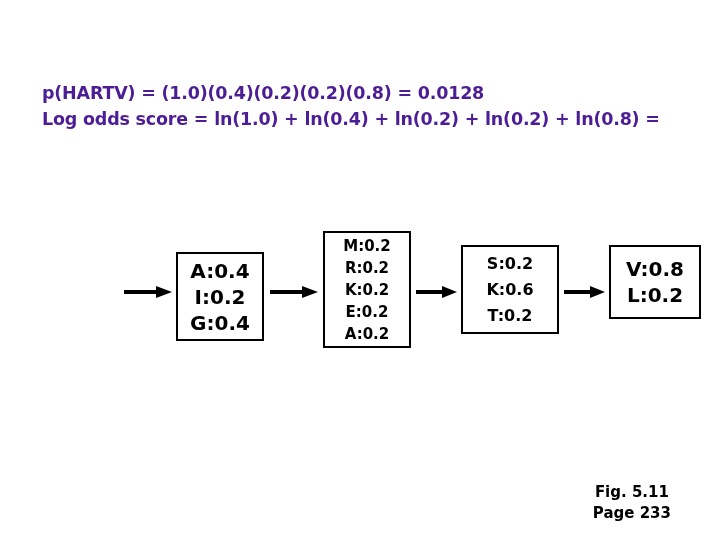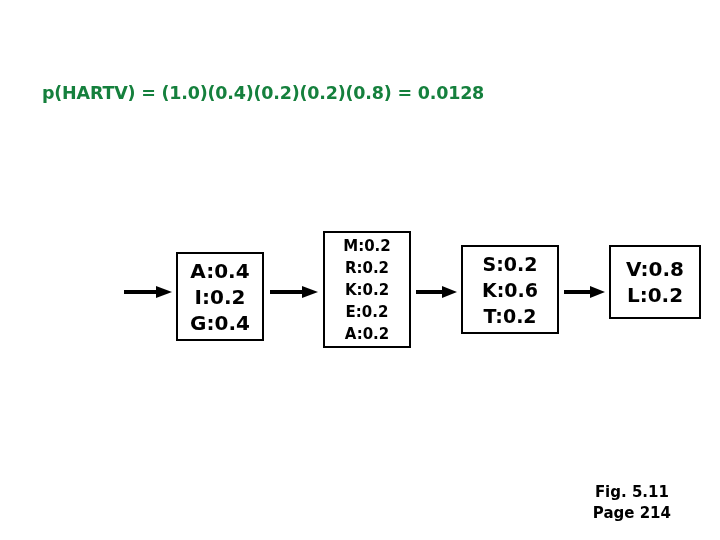--- a/index.html
+++ b/index.html
@@ -27,21 +27,21 @@
   .equations {
     position: absolute;
     left: 42px;
     top: 80px;
     width: 600px;
   }
   .eq-line {
     font-family: "DejaVu Sans", sans-serif;
     font-size: 17.5px;
     font-weight: bold;
-    color: #15803d;
+    color: #4c1d95;
     line-height: 26px;
     white-space: nowrap;
     letter-spacing: -0.2px;
   }
 
   
   .chain {
     position: absolute;
     left: 0px;
     top: 228px;
@@ -69,21 +69,21 @@
   
   .node-0 { left: 26px;  top: 25px; width: 93px;  height: 72px; }
   .node-1 { left: 176px; top: 24px; width: 88px;  height: 89px; }
   .node-2 { left: 323px; top: 3px;  width: 88px;  height: 117px; }
   .node-3 { left: 461px; top: 17px; width: 98px;  height: 89px; }
   .node-4 { left: 609px; top: 17px; width: 92px;  height: 74px; }
 
   .node-0 .node-line { font-size: 20px; line-height: 24px; }
   .node-1 .node-line { font-size: 20px; line-height: 26px; }
   .node-2 .node-line { font-size: 15px; line-height: 22px; }
-  .node-3 .node-line { font-size: 19px; line-height: 26px; }
+  .node-3 .node-line { font-size: 16px; line-height: 26px; }
   .node-4 .node-line { font-size: 20px; line-height: 26px; }
 
   
   .arrow {
     position: absolute;
     top: 58px;
     height: 12px;
     display: block;
   }
   .arrow-0 { left: 124px; width: 48px; }
@@ -107,20 +107,21 @@
     white-space: nowrap;
   }
 </style>
 </head>
 <body>
 
 <div class="slide">
 
   <div class="equations">
     <div class="eq-line">p(HARTV) = (1.0)(0.4)(0.2)(0.2)(0.8) = 0.0128</div>
+    <div class="eq-line">Log odds score = ln(1.0) + ln(0.4) + ln(0.2) + ln(0.2) + ln(0.8) =</div>
   </div>
 
   <div class="chain">
 
 
     <svg class="arrow arrow-0" viewBox="0 0 48 12" xmlns="http://www.w3.org/2000/svg">
       <line x1="0" y1="6" x2="34" y2="6" stroke="#000000" stroke-width="4"></line>
       <polygon points="32,0 48,6 32,12" fill="#000000"></polygon>
     </svg>
 
@@ -161,16 +162,16 @@
 
     <div class="node node-4">
       <div class="node-line">V:0.8</div>
       <div class="node-line">L:0.2</div>
     </div>
 
   </div>
 
   <div class="caption">
     <div class="caption-line">Fig. 5.11</div>
-    <div class="caption-line">Page 214</div>
+    <div class="caption-line">Page 233</div>
   </div>
 
 </div>
 
 </body></html>

